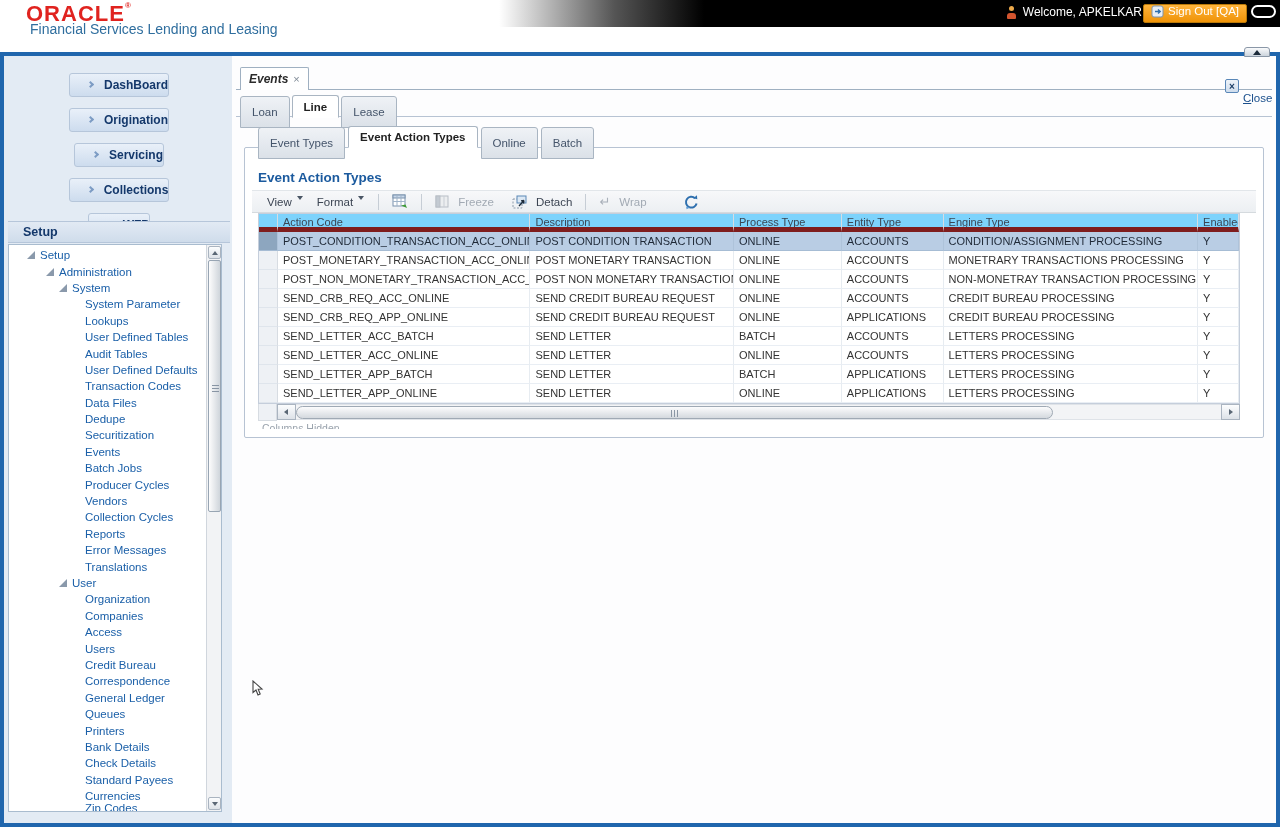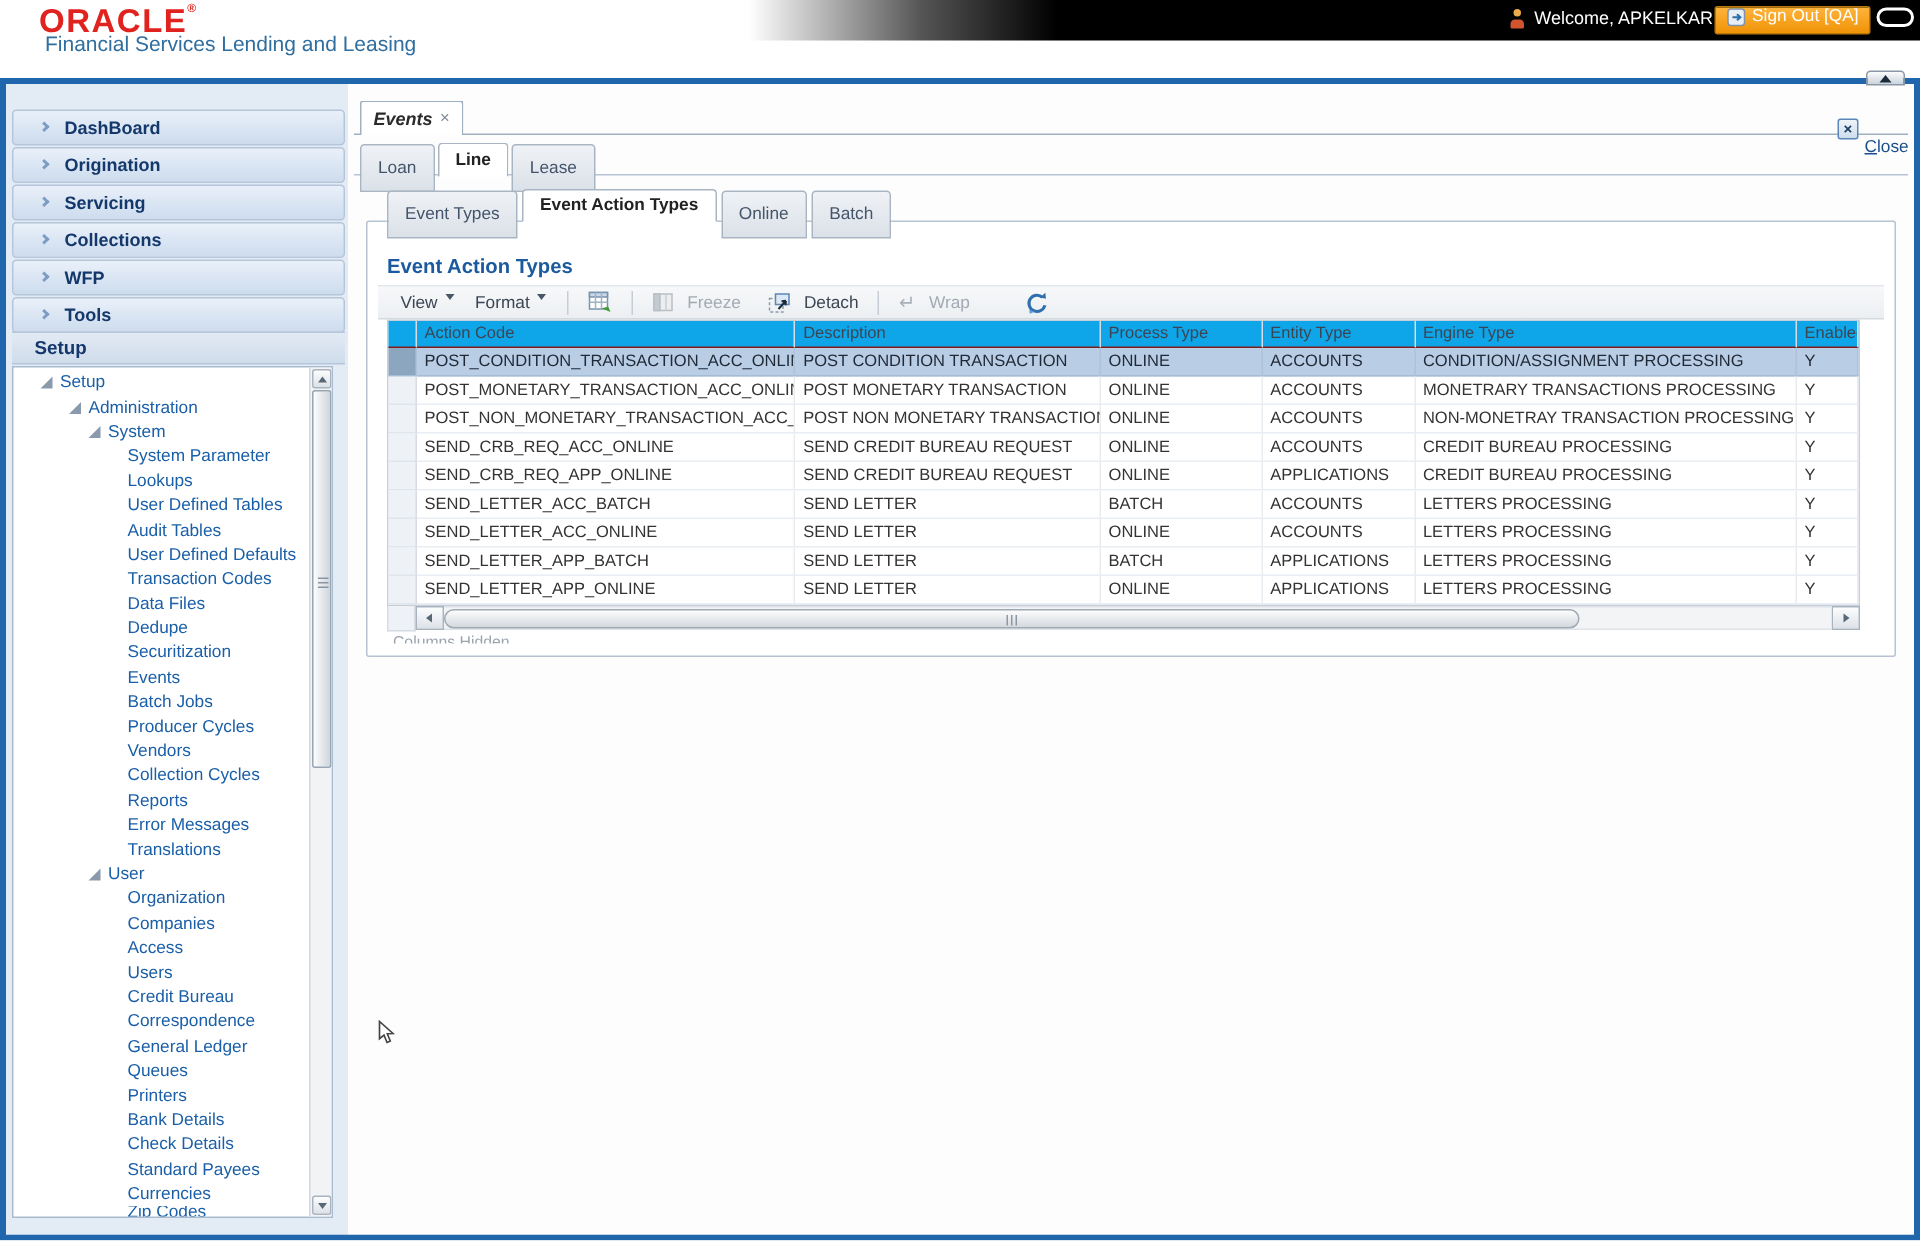--- a/index.html
+++ b/index.html
@@ -24,21 +24,21 @@
   .oval { right:4px; top:5px; width:25px; height:13px; border:2px solid #fff; border-radius:8px; z-index:4; }
 
   
   .frame { left:0; top:52px; width:1280px; height:775px; border:4px solid #2066ad; background:#e3ebf4; }
   .collapse-btn { left:1244px; top:47px; width:26px; height:10px; background:linear-gradient(#fafbfc,#ccd4dd);
     border:1px solid #8a97a7; border-radius:3px 3px 0 0; z-index:6; display:flex; align-items:center; justify-content:center; cursor:pointer; }
   .collapse-btn i { width:0; height:0; border-left:4px solid transparent; border-right:4px solid transparent; border-bottom:5px solid #1c2b3a; }
 
   
   .sidebar { left:4px; top:56px; width:228px; height:767px; background:#e3ebf4; }
-  .navstack { left:8px; top:73px; width:222px; display:flex; flex-direction:column; gap:1px; }
+  .navstack { left:8px; top:73px; width:222px; display:flex; flex-direction:column; gap:11px;align-items:center; }
   .nav-btn { position:relative; height:24px; background:linear-gradient(#e9f0f9,#cddcee); border:1px solid #b6c6da; border-radius:3px;
     display:flex; align-items:center; padding-left:34px; font-size:12px; font-weight:bold; color:#14386b; cursor:pointer; }
   .chev { position:absolute; left:18px; top:8px; width:5px; height:5px; border-right:2px solid #7d9cc4; border-bottom:2px solid #7d9cc4; transform:rotate(-45deg); }
   .setup-hdr { left:8px; top:221px; width:222px; height:22px; background:linear-gradient(#e2eaf4,#cfdceb); border-top:1px solid #b6c6da; border-bottom:1px solid #b6c6da;
     display:flex; align-items:center; padding-left:15px; font-size:12.5px; font-weight:bold; color:#14386b; cursor:pointer; }
 
   
   .tree-panel { left:8px; top:244px; width:214px; height:568px; background:#fff; border:1px solid #a9bccf; overflow:hidden; }
   .tree-inner { position:absolute; left:0; top:2px; width:196px; }
   .titem { height:16.4px; display:flex; align-items:center; font-size:11.5px; color:#1a5fa8; white-space:nowrap; cursor:pointer; }
@@ -86,21 +86,21 @@
   .tsep { width:1px; height:16px; background:#c6cdd5; margin:0 7px; }
   .tool { display:flex; align-items:center; gap:9px; padding:0 6px; cursor:pointer; }
   .tool.disabled { color:#a2aab4; cursor:default; }
   .wrap-glyph { font-size:13px; color:#a9b0b9; }
 
   
   .grid { left:258px; top:213px; width:982px; border:1px solid #c5cedb; background:#fff; z-index:2; }
   .trow { display:flex; height:19px; line-height:18px; }
   .throw { height:18px; line-height:17px; }
   .c0{width:19px;} .c1{width:253px;} .c2{width:204px;} .c3{width:108px;} .c4{width:102px;} .c5{width:255px;} .c6{width:41px;}
-  .th { background:#0ea5e9; border-right:1px solid #d7dce2; border-bottom:1px solid #7f1d1d; font-size:11px; color:#3b4654; padding-left:5px;
+  .th { background:#7dd3fc; border-right:1px solid #d7dce2; border-bottom:5px solid #7f1d1d; font-size:11px; color:#3b4654; padding-left:5px;
     overflow:hidden; white-space:nowrap; cursor:pointer; }
   .td { font-size:11px; color:#333; border-right:1px solid #e7ecf1; border-bottom:1px solid #e9eef4; padding-left:5px; overflow:hidden; white-space:nowrap; }
   .rowsel { background:#eef1f5; border-right:1px solid #d7dce2; border-bottom:1px solid #dfe5ec; padding-left:0; }
   .sel .td { background:#b9cde4; border-bottom-color:#a6bcd4; border-right-color:#aec3da; color:#1f2937; }
   .sel .rowsel { background:#8da6bf; }
 
   
   .hsb { left:258px; top:404px; width:982px; height:17px; display:flex; z-index:2; }
   .hsb-stub { width:19px; height:17px; background:#eef1f5; border:1px solid #d7dce2; border-top:none; }
   .hsb-btn { width:19px; height:16px; background:linear-gradient(#fcfdfe,#dde2e8); border:1px solid #aab4c0;

